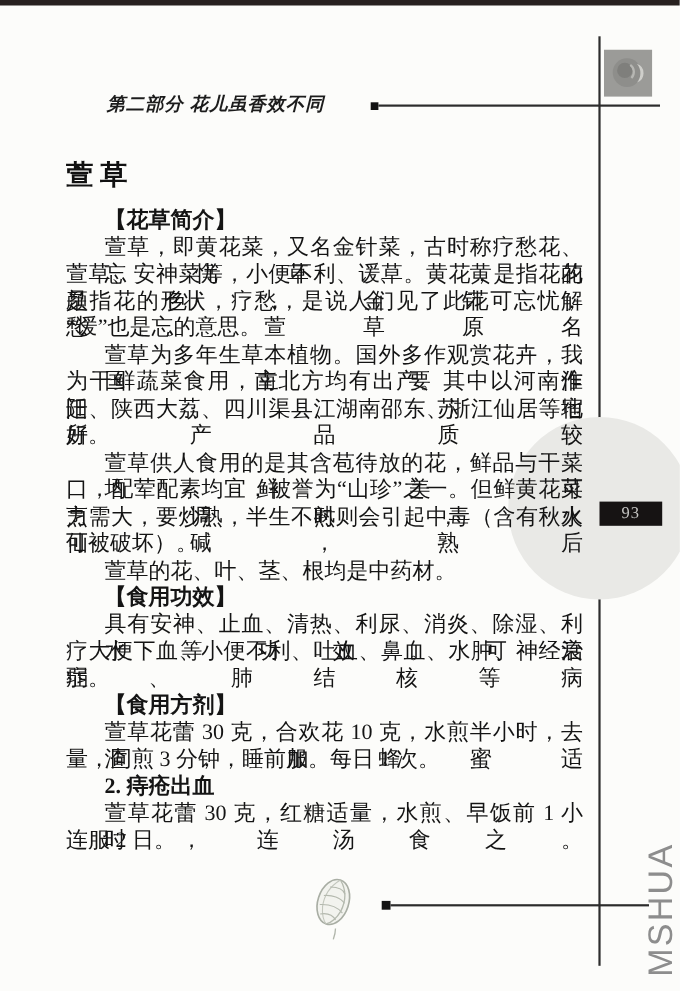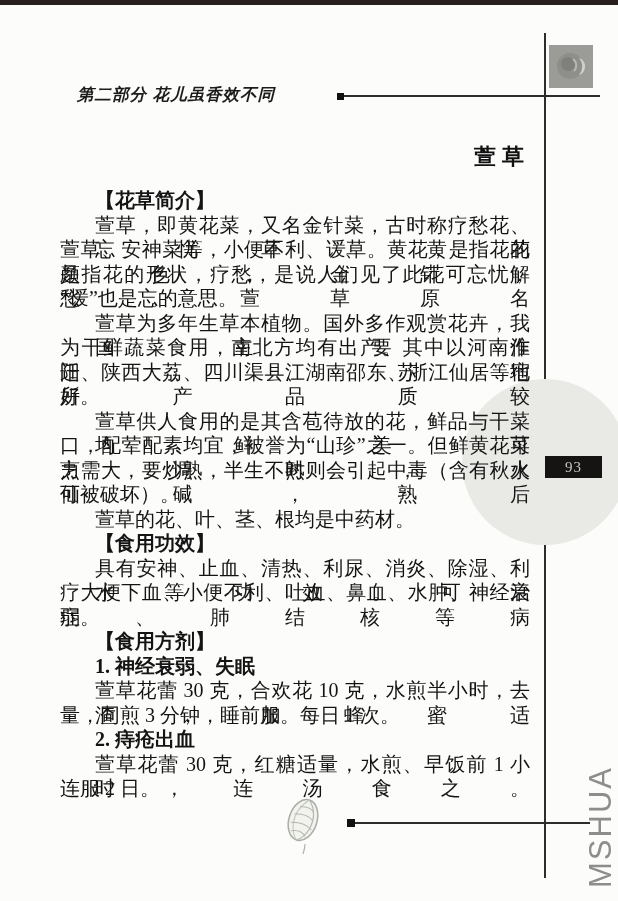--- a/index.html
+++ b/index.html
@@ -15,35 +15,35 @@
     background:#27201f;
   }
   .v-rule{
     position:absolute;left:544px;top:33px;width:2px;height:845px;
     background:#2d2d2d;
   }
   .corner-icon{
     position:absolute;left:549px;top:45px;width:44px;height:43px;
   }
   .chapter-header{
-    position:absolute;left:77px;top:84px;width:300px;
+    position:absolute;left:97px;top:84px;width:300px;
     font-family:"Liberation Sans","DejaVu Sans",sans-serif;
     font-style:italic;font-weight:bold;
     font-size:16.5px;letter-spacing:1px;color:#1c1c1c;
     white-space:nowrap;
   }
   .header-bullet{
     position:absolute;left:337px;top:93px;width:7px;height:7px;background:#111;
   }
   .header-line{
     position:absolute;left:344px;top:95px;width:256px;height:2px;background:#2c2c2c;
   }
   .page-title{
     position:absolute;left:60px;top:142px;width:470px;
-    text-align:right;font-weight:bold;font-size:22px;
+    text-align:left;font-weight:bold;font-size:25px;
     letter-spacing:6px;color:#111;
   }
   .watermark-circle{
     position:absolute;left:462px;top:379px;width:166px;height:166px;
     border-radius:50%;background:#e9e9e6;z-index:0;
   }
   .page-badge{
     position:absolute;left:545px;top:456px;width:57px;height:22px;
     background:#161313;color:#c6c6c4;z-index:2;
     display:flex;align-items:center;justify-content:center;
@@ -122,21 +122,20 @@
     <div class="ln indent just">萱草供人食用的是其含苞待放的花，鲜品与干菜均鲜美可</div>
     <div class="ln just">口，配荤配素均宜，被誉为“山珍”之一。但鲜黄花菜烹调时，火</div>
     <div class="ln just">力需大，要炒熟，半生不熟则会引起中毒（含有秋水仙碱，熟后</div>
     <div class="ln">可被破坏）。</div>
     <div class="ln indent">萱草的花、叶、茎、根均是中药材。</div>
     <div class="ln indent bold">【食用功效】</div>
     <div class="ln indent just">具有安神、止血、清热、利尿、消炎、除湿、利水等功效。可治</div>
     <div class="ln just">疗大便下血、小便不利、吐血、鼻血、水肿、神经衰弱、肺结核等病</div>
     <div class="ln">症。</div>
     <div class="ln indent bold">【食用方剂】</div>
-    <div class="ln indent bold">1. 神经衰弱、失眠</div>
     <div class="ln indent just">萱草花蕾 30 克，合欢花 10 克，水煎半小时，去渣，加蜂蜜适</div>
     <div class="ln">量，同煎 3 分钟，睡前服。每日 1 次。</div>
     <div class="ln indent bold">2. 痔疮出血</div>
     <div class="ln indent just">萱草花蕾 30 克，红糖适量，水煎、早饭前 1 小时，连汤食之。</div>
     <div class="ln">连服 2 日。</div>
   </div>
 
   <div class="leaf-icon">
     <svg width="50" height="66" viewBox="0 0 50 66">
       <g transform="rotate(18 25 28)">

